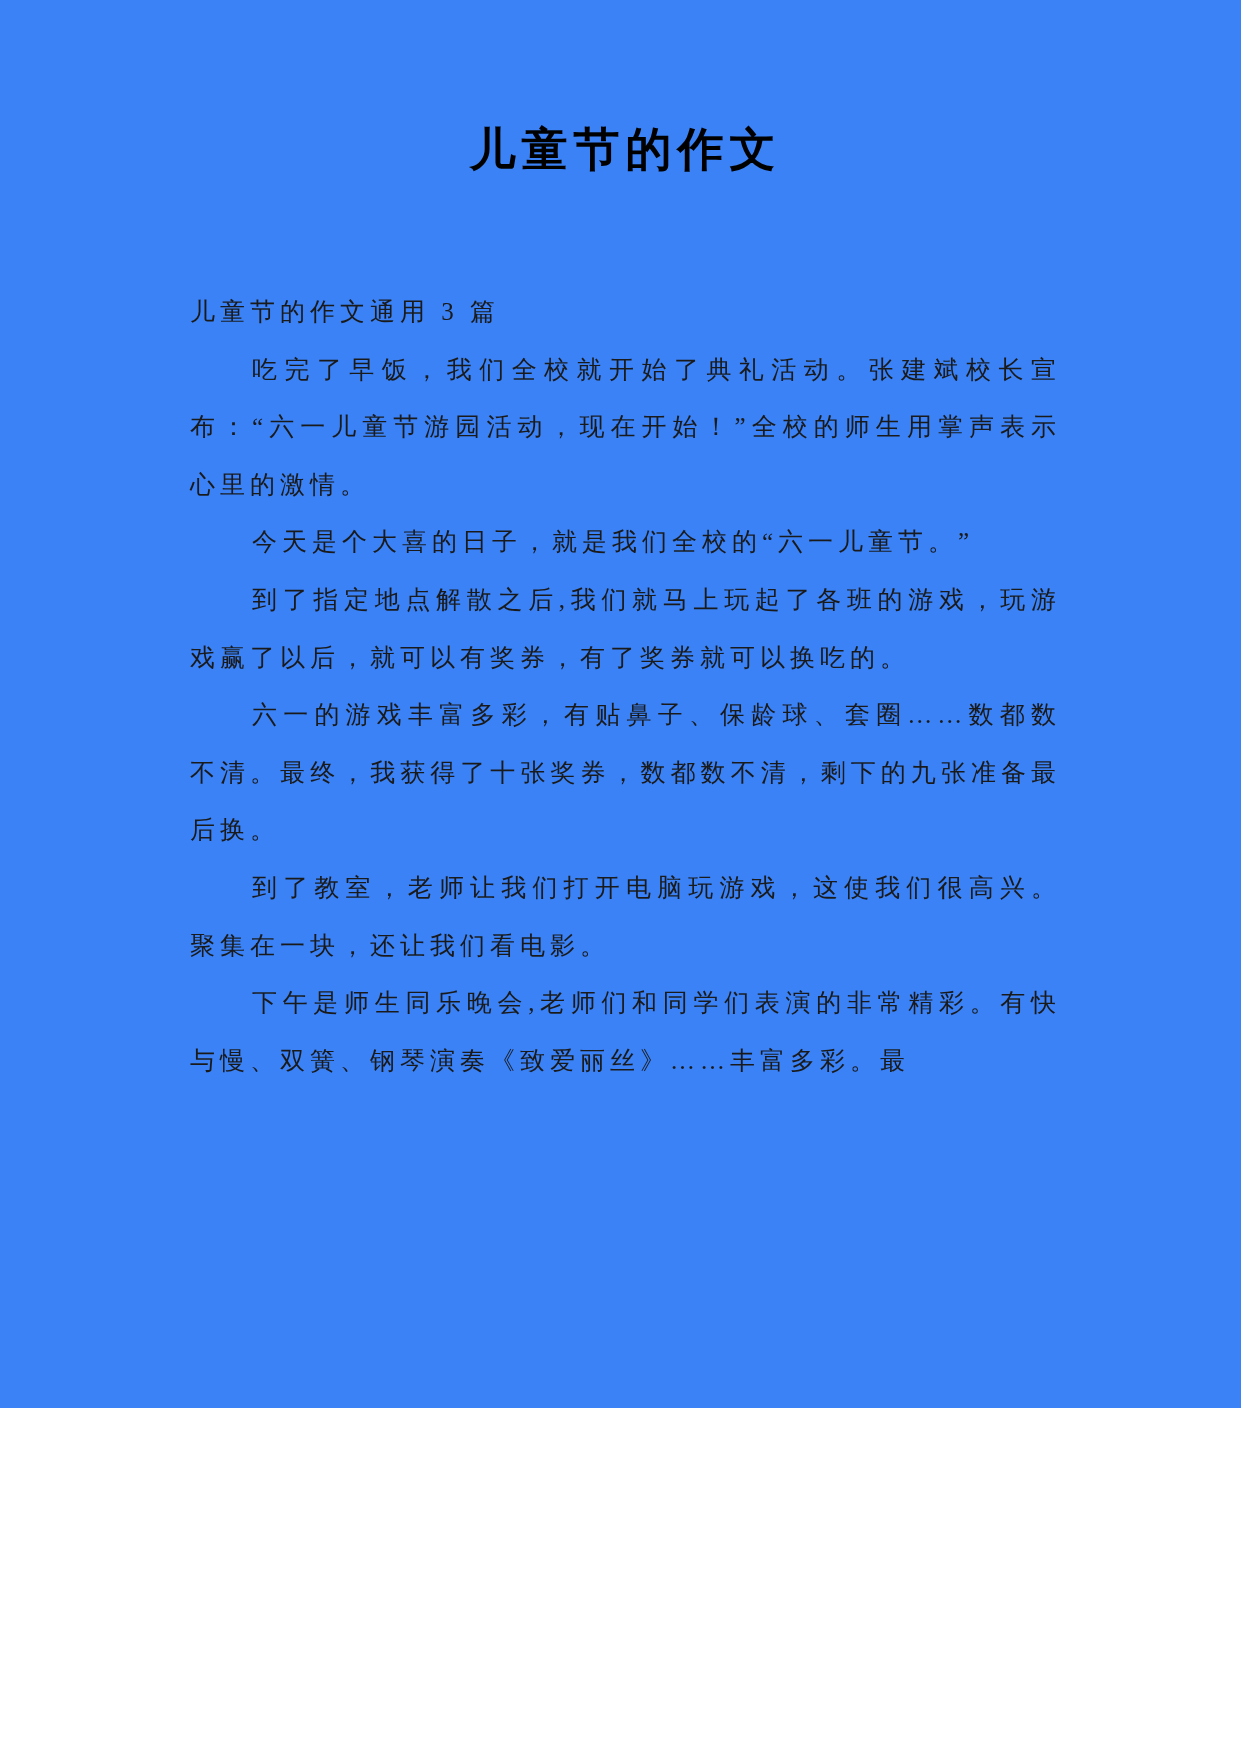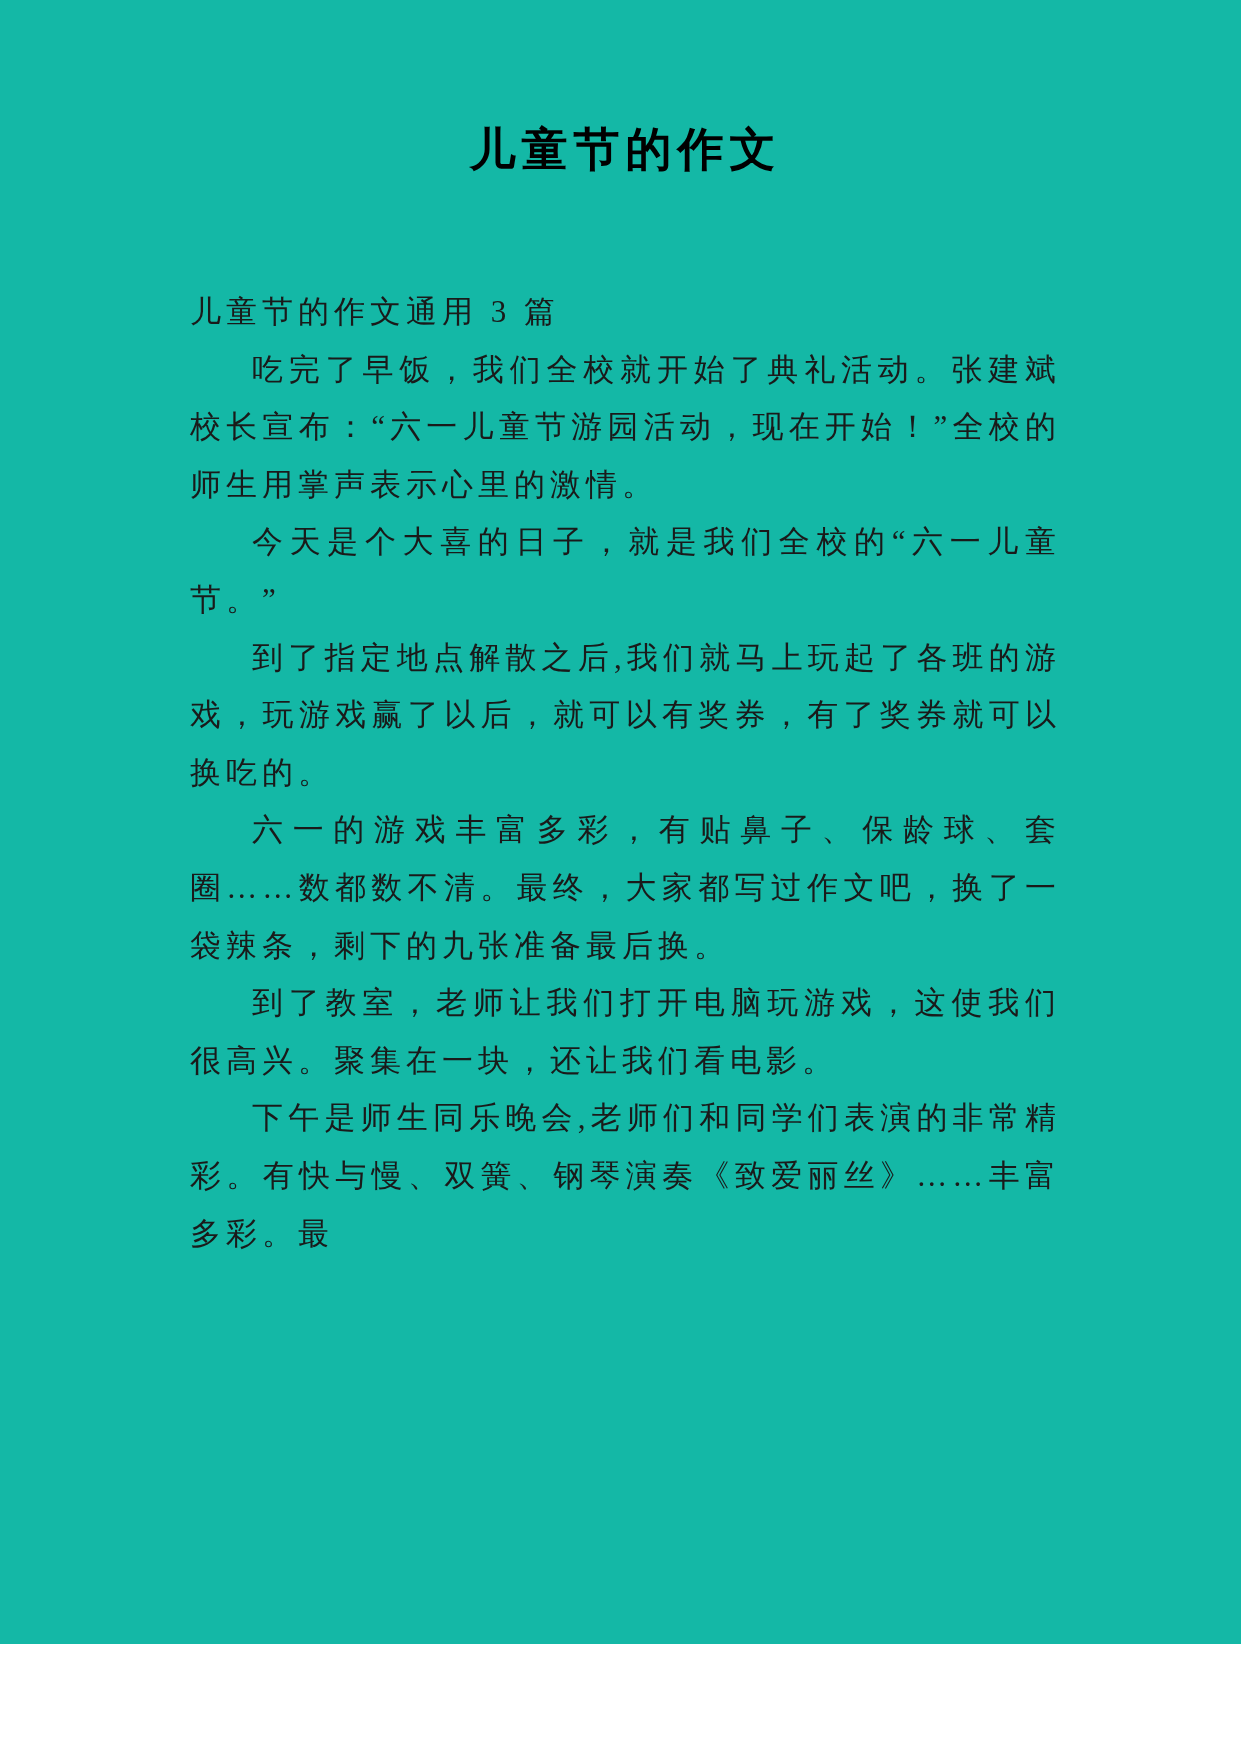--- a/index.html
+++ b/index.html
@@ -3,58 +3,58 @@
 <meta charset="utf-8">
 <style>
   html, body {
     margin: 0;
     padding: 0;
     background: #ffffff;
   }
   .page {
     position: relative;
     width: 1241px;
-    height: 1644px;
+    height: 1408px;
     margin: 0 auto;
-    background: #14b8a6;
+    background: #3b82f6;
     box-sizing: border-box;
     padding: 122px 180px 0 190px;
     font-family: "Liberation Serif", "DejaVu Serif", serif;
     color: #141414;
     overflow: hidden;
   }
   .doc-title {
     margin: 0 0 106px 0;
     text-align: center;
     font-size: 46px;
     line-height: 55px;
     font-weight: 700;
     letter-spacing: 6px;
     color: #000000;
   }
   .doc-body p {
     margin: 0;
-    font-size: 31px;
+    font-size: 25px;
     line-height: 57.6px;
     letter-spacing: 5px;
     text-align: justify;
     text-justify: inter-ideograph;
     color: #1a1a1a;
   }
   .doc-body p.indent {
     text-indent: 62px;
   }
 </style>
 </head>
 <body>
 
 <div class="page">
   <h1 class="doc-title">儿童节的作文</h1>
   <div class="doc-body">
       <p>儿童节的作文通用 3 篇</p>
       <p class="indent">吃完了早饭，我们全校就开始了典礼活动。张建斌校长宣布：“六一儿童节游园活动，现在开始！”全校的师生用掌声表示心里的激情。</p>
       <p class="indent">今天是个大喜的日子，就是我们全校的“六一儿童节。”</p>
       <p class="indent">到了指定地点解散之后,我们就马上玩起了各班的游戏，玩游戏赢了以后，就可以有奖券，有了奖券就可以换吃的。</p>
-      <p class="indent">六一的游戏丰富多彩，有贴鼻子、保龄球、套圈……数都数不清。最终，大家都写过作文吧，换了一袋辣条，剩下的九张准备最后换。</p>
+      <p class="indent">六一的游戏丰富多彩，有贴鼻子、保龄球、套圈……数都数不清。最终，我获得了十张奖券，数都数不清，剩下的九张准备最后换。</p>
       <p class="indent">到了教室，老师让我们打开电脑玩游戏，这使我们很高兴。聚集在一块，还让我们看电影。</p>
       <p class="indent">下午是师生同乐晚会,老师们和同学们表演的非常精彩。有快与慢、双簧、钢琴演奏《致爱丽丝》……丰富多彩。最</p>
     </div>
 </div>
 
 </body></html>

